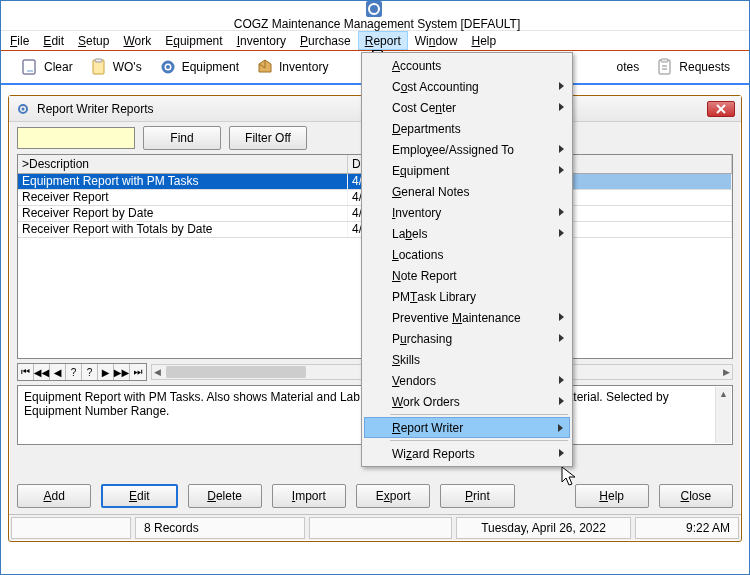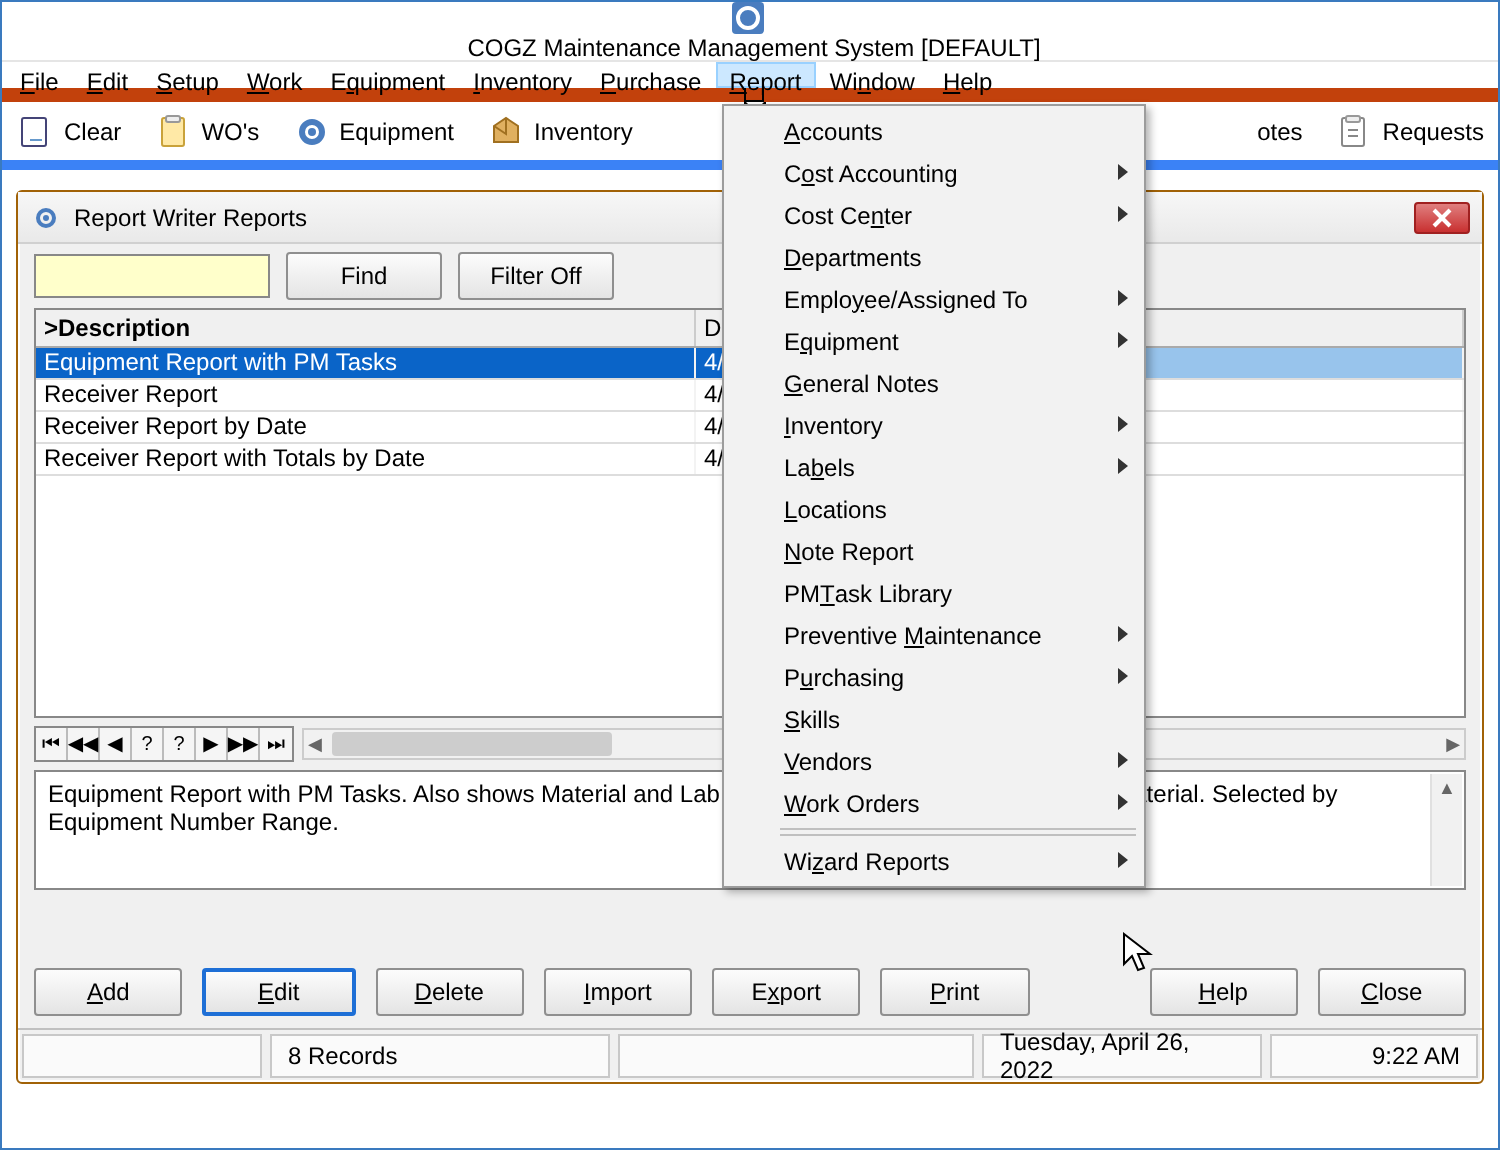--- a/index.html
+++ b/index.html
@@ -7,27 +7,27 @@
 
   
   .titlebar { height: 30px; background: #fff; display: flex; align-items: center; padding: 0 4px 0 8px; border-bottom: 1px solid #e5e5e5; flex-direction: column; }
   .titlebar-icon { width: 16px; height: 16px; background: #4a7dbf; margin-right: 6px; display:flex; align-items:center; justify-content:center; border-radius: 2px;}
   .titlebar-title { flex: 1; font-size: 12px; }
   .win-btn { width: 46px; height: 30px; display:flex; align-items:center; justify-content:center; }
   .win-btn svg{ width:10px; height:10px; }
   .win-btn.close svg{ width:11px; height:11px; }
 
   
-  .menubar { height: 20px; display: flex; padding: 0 2px; border-bottom: 7px solid #c2410c; }
+  .menubar { height: 20px; display: flex; padding: 0 2px; border-bottom: 1px solid #c2410c; }
   .menubar-item { padding: 2px 7px; line-height: 16px; }
   .menubar-item.active { background: #cce8ff; border: 1px solid #99d1ff; padding: 1px 6px; }
   .menubar-item u{ text-decoration: underline;}
 
   
-  .toolbar { height: 34px; display: flex; align-items: center; padding: 2px 0; gap: 2px; border-bottom: 5px solid #3b82f6; }
+  .toolbar { height: 34px; display: flex; align-items: center; padding: 2px 12px; gap: 2px; border-bottom: 2px solid #3b82f6; }
   .tool { display: flex; align-items: center; gap: 4px; padding: 3px 7px; }
   .tool-icon { width: 20px; height: 20px; display:flex; align-items:center; justify-content:center; }
   .tool-icon svg { width: 18px; height: 18px; }
 
   
   .mdi { position:absolute; top: 86px; left: 4px; right: 4px; bottom: 24px; background:#fff; }
 
   
   .child-window { position:absolute; top: 8px; left: 3px; right: 3px; bottom: 8px; border: 1px solid #a16207; background:#f0f0f0; border-radius:3px; box-shadow:inset 0 0 0 1px #fff; display:flex; flex-direction:column; }
   .child-title { height: 26px; display:flex; align-items:center; padding: 0 6px; background: linear-gradient(#f7f7f7,#e9e9e9); border-bottom:1px solid #d0d0d0;}
@@ -40,21 +40,21 @@
   .search-row { height: 32px; display:flex; align-items:center; padding:4px 8px; gap:8px; }
   .search-box { width:118px; height:22px; background:#ffffcb; border:1px solid #888;}
   .btn { height:24px; min-width:78px; background: linear-gradient(#fcfcfc,#e4e4e4); border:1px solid #8f8f8f; border-radius:2px; display:flex; align-items:center; justify-content:center; }
   .btn.focused { border:2px solid #1e6fd6; padding:0; }
   .btn u{text-decoration:underline;}
 
   
   .grid-wrap{ margin: 0 8px; background:#fff; border:1px solid #888;}
   .grid-head { display:flex; background:#f0f0f0; border-bottom:1px solid #aaa;}
   .gh { padding:2px 4px; border-right:1px solid #ccc;}
-  .gh1 { width: 330px; font-weight: bold;} .gh2 { width: 207px;} .gh3 { flex:1;}
+  .gh1 { width: 330px;} .gh2 { width: 207px;} .gh3 { flex:1;}
   .grid-row { display:flex; border-bottom:1px solid #ddd; height:16px; line-height:15px;}
   .gc { padding:0 4px; border-right:1px solid #f3f3f3; overflow:hidden; white-space:nowrap;}
   .gc1 { width:330px;} .gc2 { width:207px;} .gc3 { flex:1;}
   .grid-row.selected { background:#0a64c8; color:#fff;}
   .grid-empty{ height:120px;}
 
   
   .nav-row{ display:flex; align-items:center; margin:4px 8px 2px; gap:4px;}
   .nav-btns{ display:flex; border:1px solid #888; background:#f5f5f5;}
   .nb{ width:16px; height:16px; display:flex; align-items:center; justify-content:center; border-right:1px solid #bbb; font-size:10px;}
@@ -71,21 +71,21 @@
   .bottom-btns{ display:flex; gap:10px; padding:6px 8px; margin-top:auto;}
   .bottom-btns .btn{ flex:1; min-width:0;}
   .bottom-btns .spacer{ width:40px; flex:0 0 40px;}
 
   
   .inner-status{ display:flex; border-top:1px solid #c0c0c0;}
   .inner-cell{ height:22px; border:1px solid #c8c8c8; margin:2px; display:flex; align-items:center; padding:0 8px; background:#fafafa;}
   .inner-cell:nth-child(1){ width:120px;}
   .inner-cell:nth-child(2){ width:170px;}
   .inner-cell:nth-child(3){ flex:1;}
-  .inner-cell:nth-child(4){ width:140px; justify-content:center;}
+  .inner-cell:nth-child(4){ width:175px; justify-content:center;}
   .inner-cell:nth-child(5){ width:104px; justify-content:flex-end;}
 
   
   .dropdown{ position:absolute; top:51px; left:360px; width:212px; background:#f2f2f2; border:1px solid #9c9c9c; box-shadow:2px 2px 4px rgba(0,0,0,.3); z-index:100; padding:2px;}
   .dd-item{ height:21px; display:flex; align-items:center; padding: 0 20px 0 28px; position:relative;}
   .dd-item.hover{ background:#91c9f7; border:1px solid #6fa8e0; padding: 0 19px 0 27px; height:21px;}
   .dd-sep{ height:1px; background:#c0c0c0; margin:2px 2px 2px 26px;}
   .dd-arrow{ position:absolute; right:6px; top:6px; width:0; height:0; border-top:4px solid transparent; border-bottom:4px solid transparent; border-left:5px solid #333;}
   .dd-item u{text-decoration:underline;}
 
@@ -331,20 +331,24 @@
   <div class="dd-item"><u>S</u>kills</div>
   <div class="dd-item">
       <span><u>V</u>endors</span>
       <div class="dd-arrow"></div>
     </div>
   <div class="dd-item">
       <span><u>W</u>ork Orders</span>
       <div class="dd-arrow"></div>
     </div>
   <div class="dd-sep"></div>
+  <div class="dd-item hover">
+      <span><u>R</u>eport Writer</span>
+      <div class="dd-arrow"></div>
+    </div>
   <div class="dd-sep"></div>
   <div class="dd-item">
       <span>Wi<u>z</u>ard Reports</span>
       <div class="dd-arrow"></div>
     </div>
 </div>
 
 <svg class="cursor" width="18" height="22" viewBox="0 0 18 22">
     <path d="M1 1 L1 16 L5 12 L8 19 L11 18 L8 11 L14 11 Z" fill="#fff" stroke="#000" stroke-width="1"></path>
   </svg>

